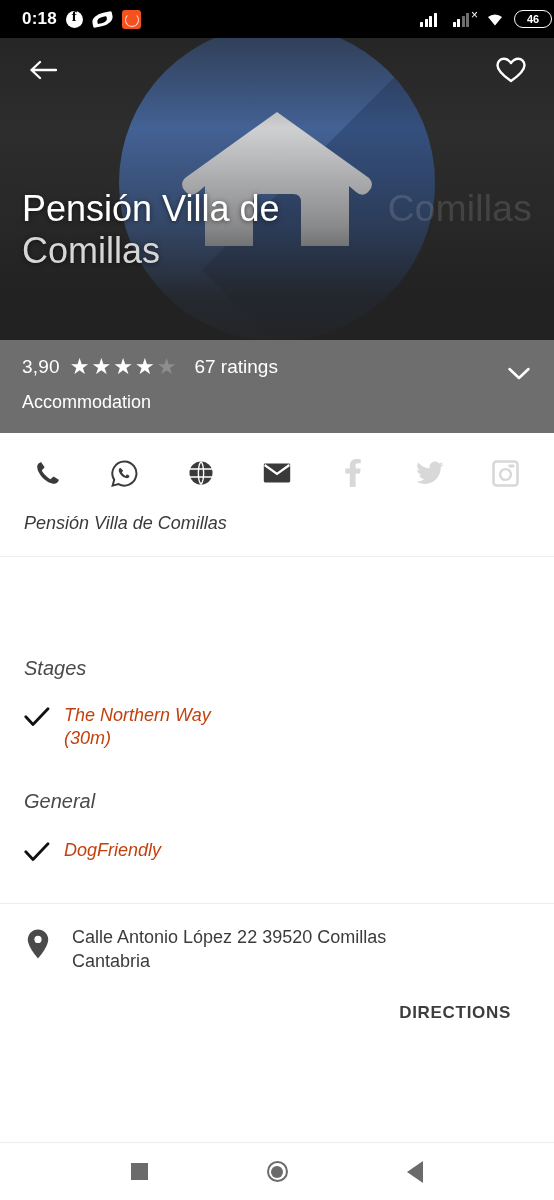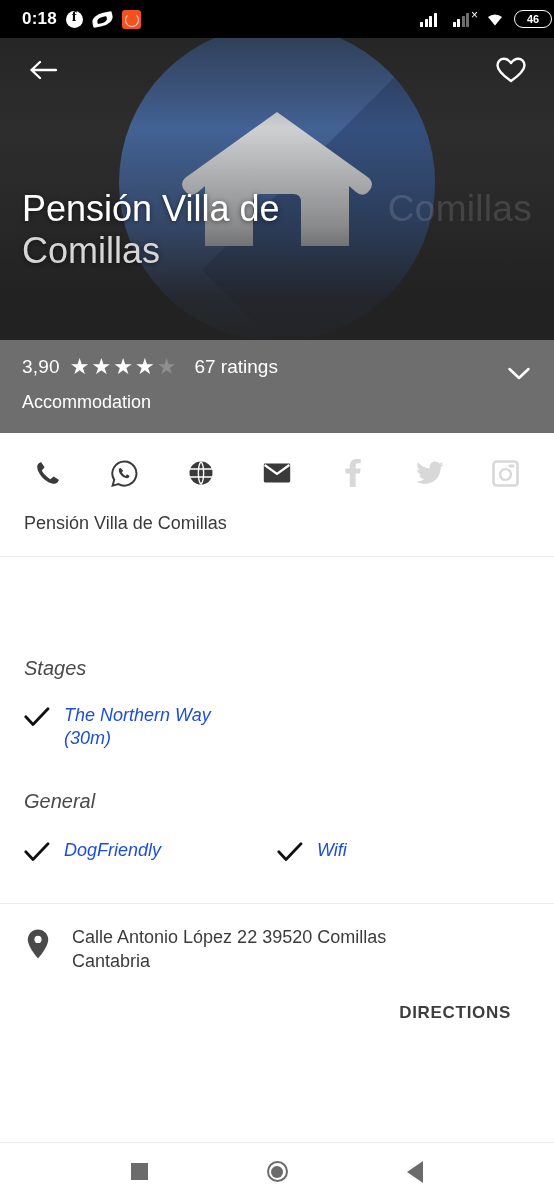--- a/index.html
+++ b/index.html
@@ -171,38 +171,39 @@
   }
   .act-icon {
     width:40px; height:36px; display:flex;
     align-items:center; justify-content:center;
     cursor:pointer;
   }
   .act-icon.off { cursor:default; }
   .contact-name {
     font-size:18px; color:#3a3a3a;
     padding:4px 24px 22px 24px;
+    font-style:italic;
   }
   .divider { height:1px; background:#ededed; width:100%; }
 
   .section { padding:0 24px;font-style:italic; }
   .sec-title {
     font-size:20px; color:#4a4a4a; font-weight:400;
   }
   .feat-list { display:flex; flex-wrap:wrap; }
   .feat {
     display:flex; align-items:flex-start; gap:14px;
     width:50%; padding:6px 0;
   }
   .feat.full { width:100%; }
   .check {
     width:26px; flex:none; font-size:0; padding-top:3px;
   }
   .feat-label {
-    font-size:18px; color:#1d4ed8; line-height:1.28;
+    font-size:18px; color:#c2410c; line-height:1.28;
   }
 
   
   .addr-row {
     display:flex; align-items:flex-start; gap:20px;
     padding:22px 24px 0 26px;
   }
   .pin { width:26px; flex:none; padding-top:2px; }
   .addr-text { font-size:18px; color:#3c3c3c; line-height:1.33; }
   .btn-row {
@@ -438,28 +439,20 @@
     <div class="sec-title">General</div>
     <div class="feat-list" style="margin-top:20px;">
       <div class="feat">
         <span class="check">
           <svg width="26" height="20" viewBox="0 0 26 20">
             <path d="M1.8 9.8 L9 17.5 L24 1.8" stroke="#111111" stroke-width="2.8" fill="none" stroke-linecap="round" stroke-linejoin="round"></path>
           </svg>
         </span>
         <span class="feat-label">DogFriendly</span>
       </div>
-      <div class="feat">
-        <span class="check">
-          <svg width="26" height="20" viewBox="0 0 26 20">
-            <path d="M1.8 9.8 L9 17.5 L24 1.8" stroke="#111111" stroke-width="2.8" fill="none" stroke-linecap="round" stroke-linejoin="round"></path>
-          </svg>
-        </span>
-        <span class="feat-label">Wifi</span>
-      </div>
     </div>
   </div>
 
   <div class="divider" style="margin-top:35px;"></div>
 
   <div class="addr-row">
     <span class="pin">
       <svg width="24" height="32" viewBox="0 0 24 32">
         <path d="M12 1.5 C6.3 1.5 1.8 6 1.8 11.6 C1.8 19.3 12 30.5 12 30.5
                  C12 30.5 22.2 19.3 22.2 11.6 C22.2 6 17.7 1.5 12 1.5 Z" fill="#4a4a4a"></path>

